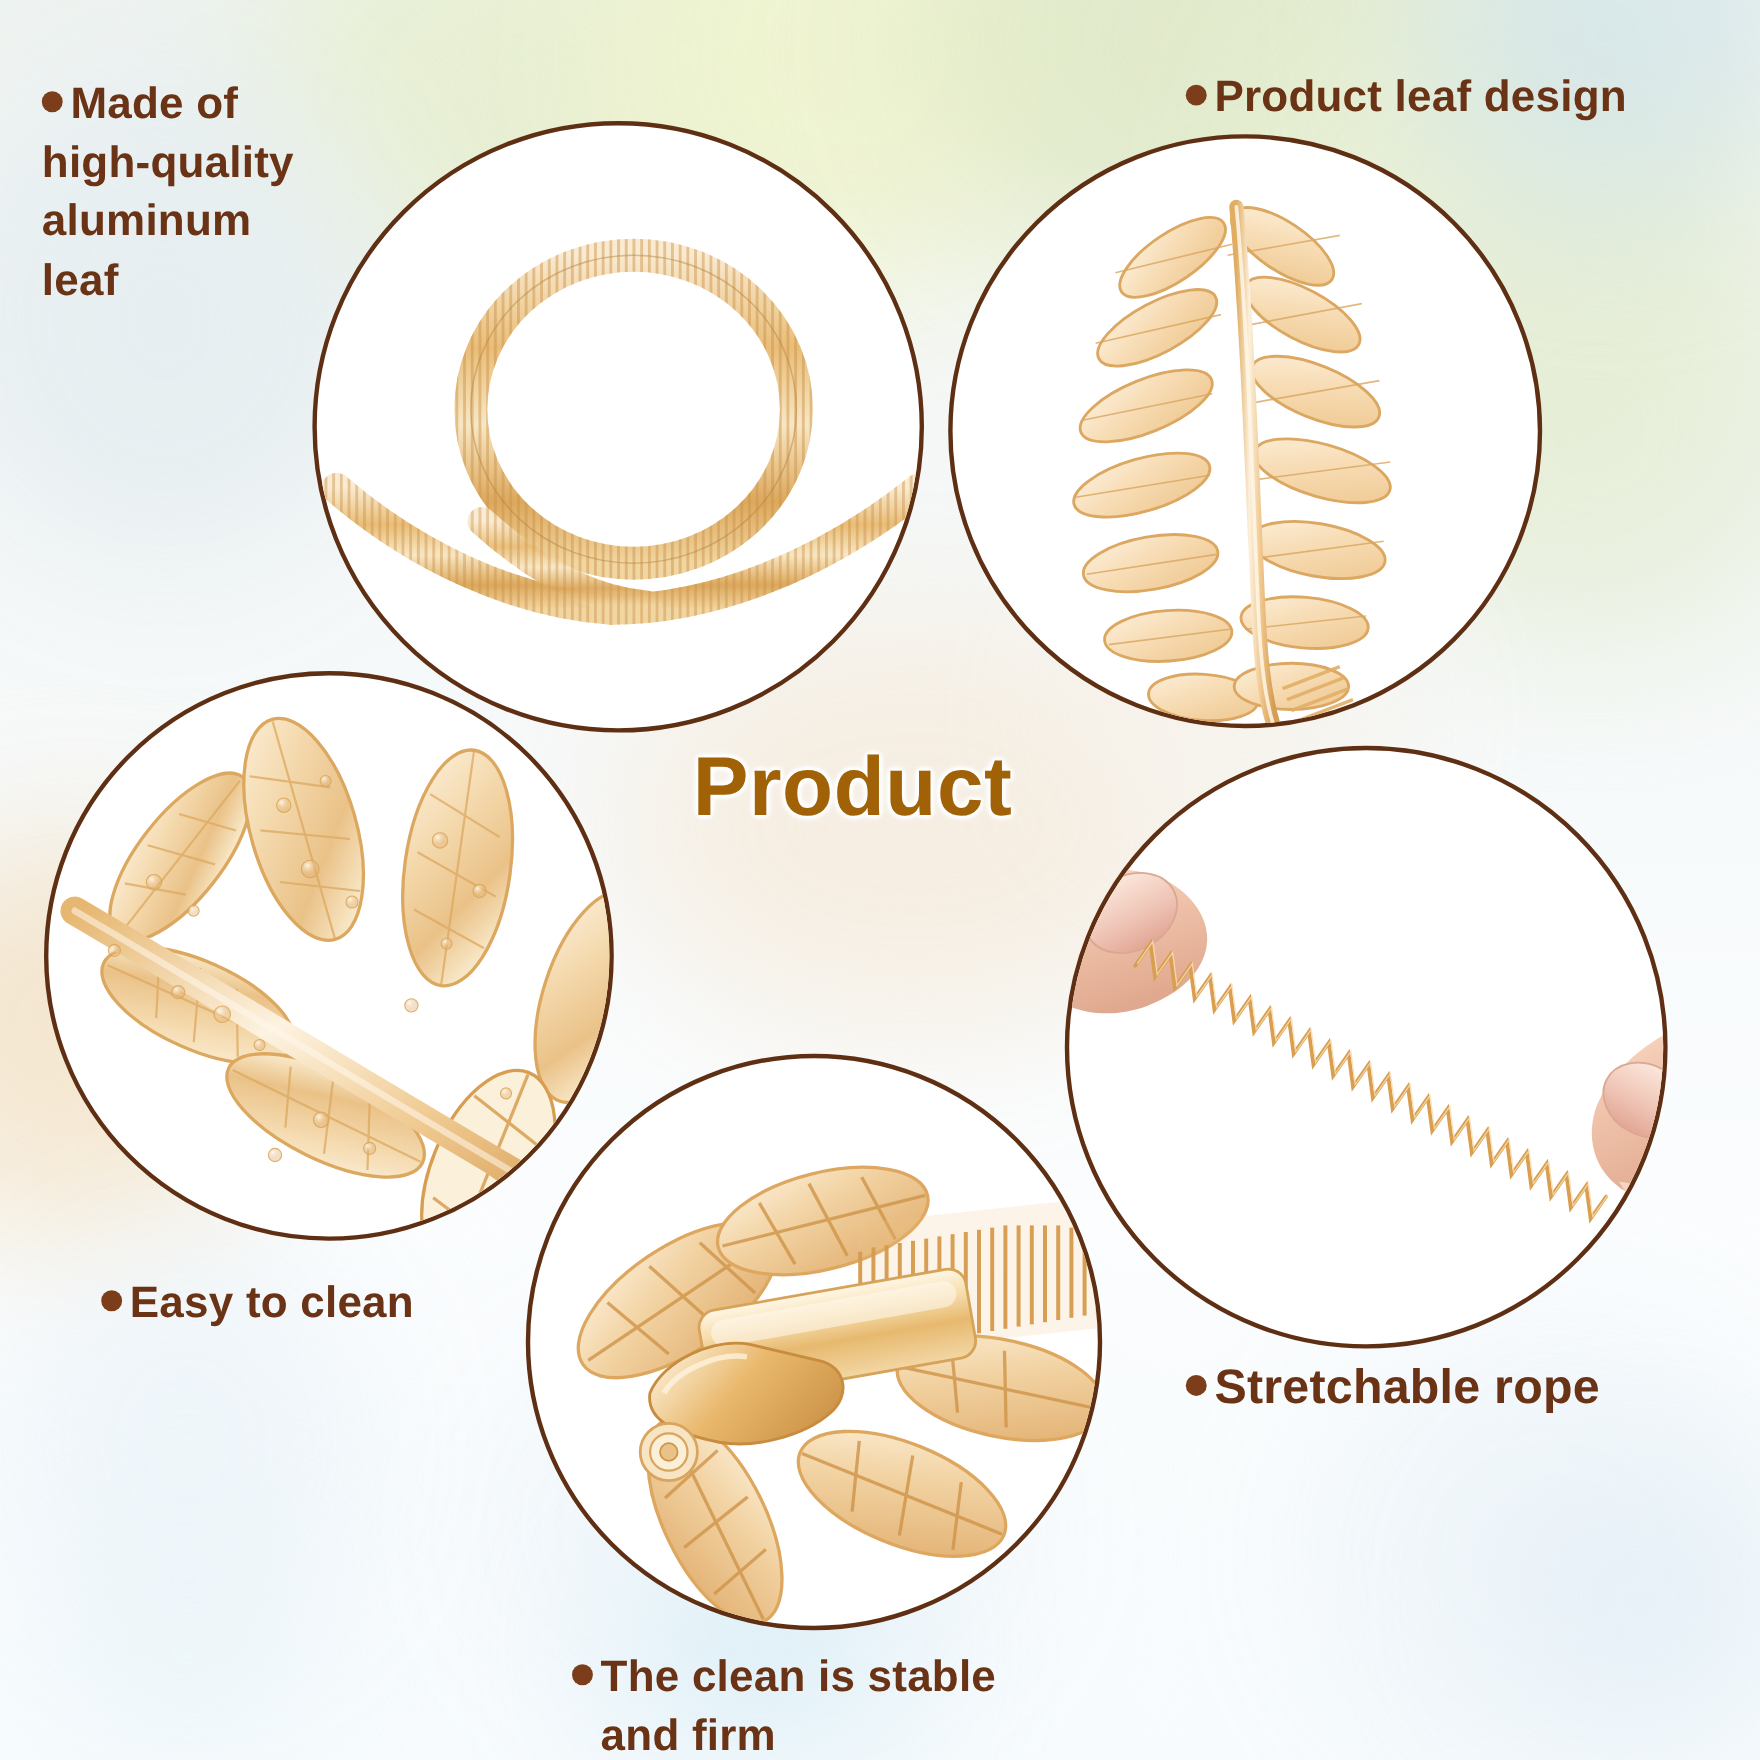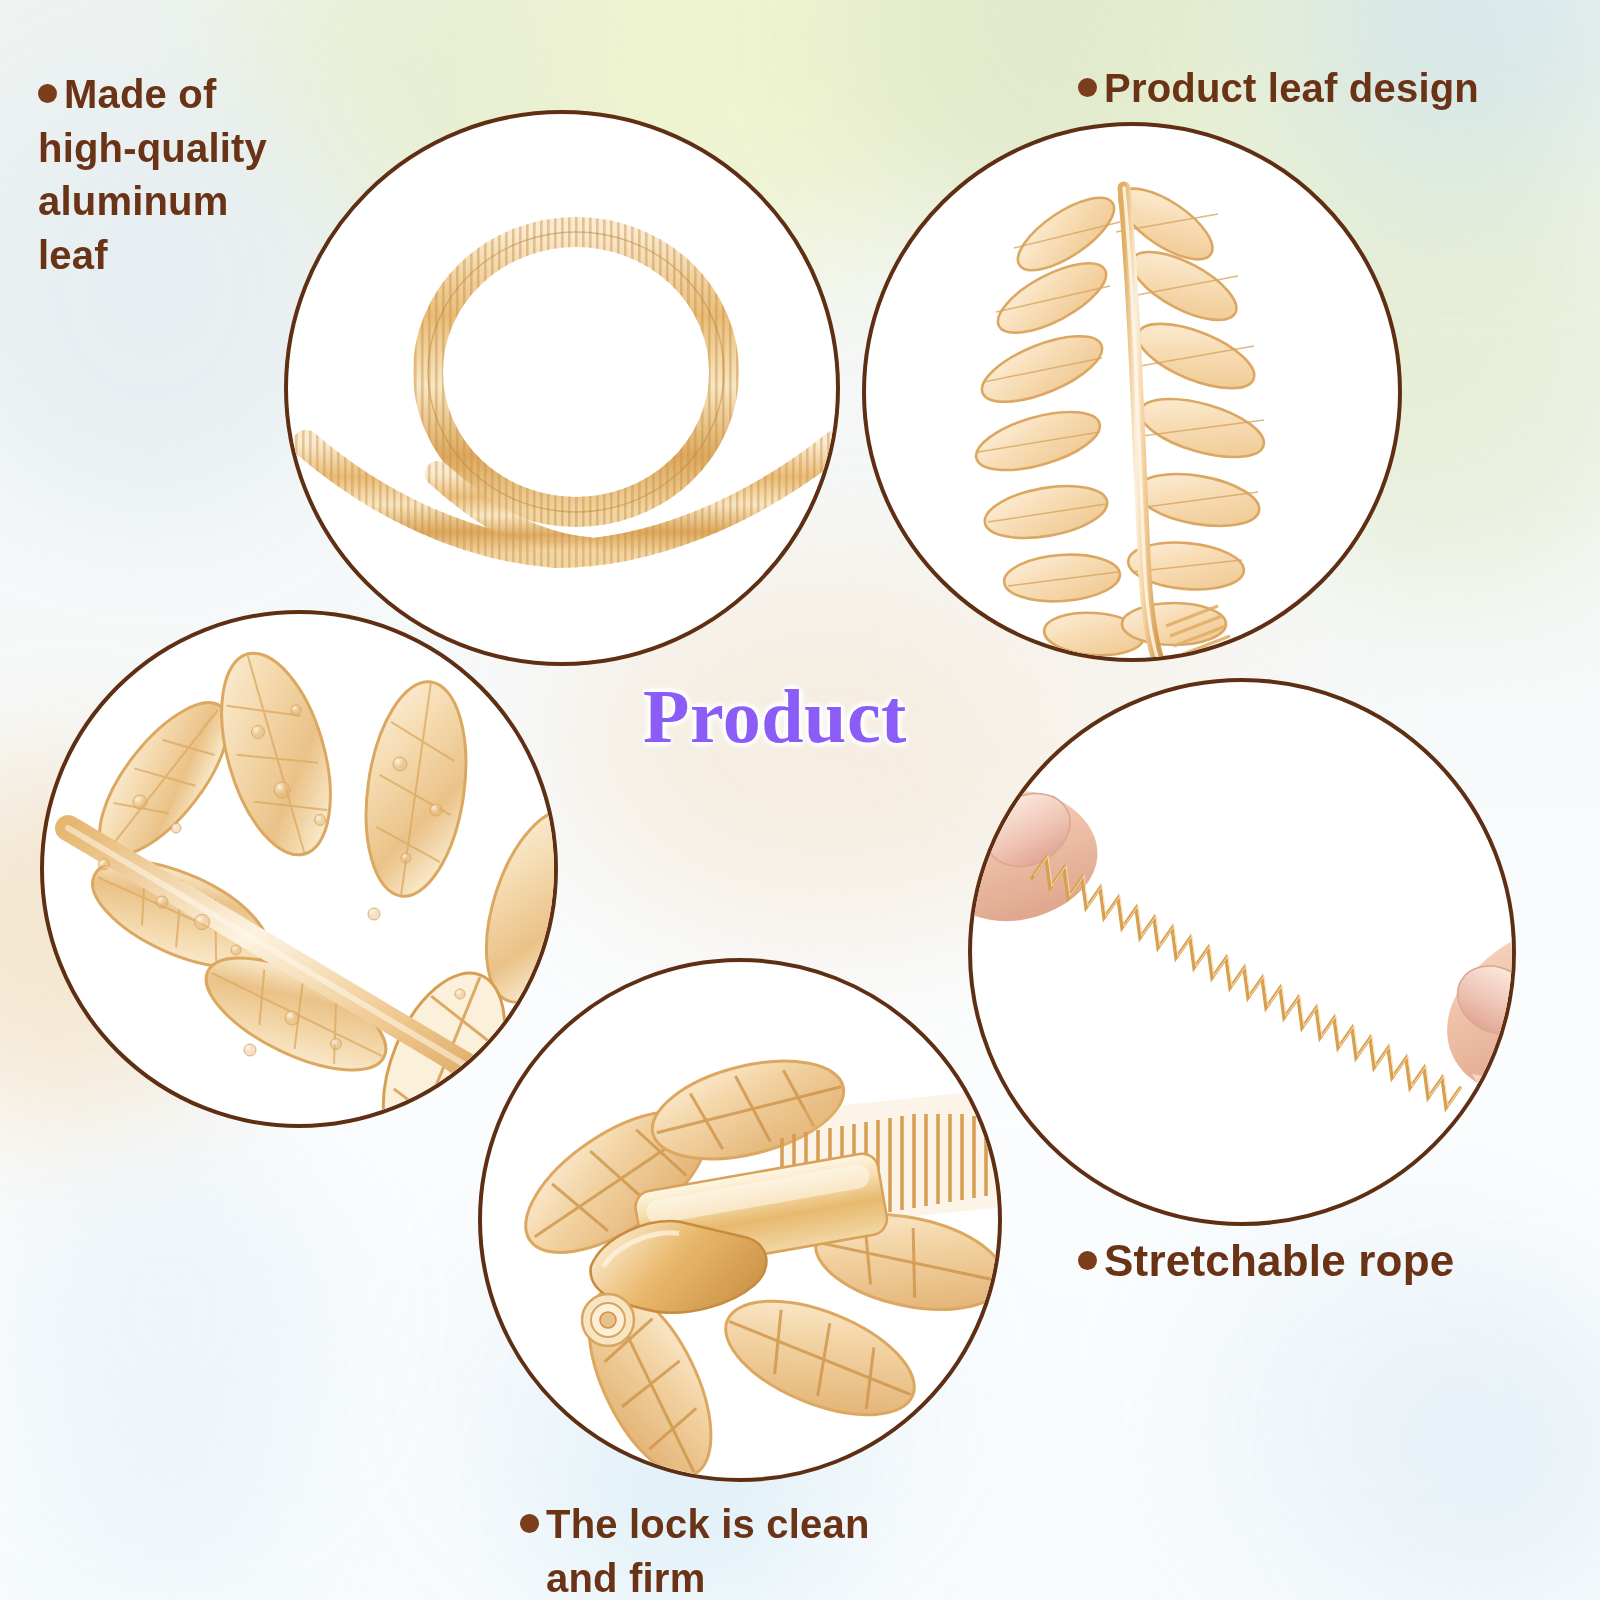--- a/index.html
+++ b/index.html
@@ -49,22 +49,22 @@
     position:absolute;color:#6b3315;font-weight:700;
     font-family:Liberation Sans, sans-serif;
     line-height:1.34;letter-spacing:.2px;
   }
   .label .dot{
     display:inline-block;width:19px;height:19px;border-radius:50%;
     background:#7c3d1a;vertical-align:middle;margin-right:7px;
     position:relative;top:-4px;
   }
   .title{
-    position:absolute;color:#8b5cf6;font-weight:700;text-align:center;
-    font-family:Liberation Serif, serif;
+    position:absolute;color:#a16207;font-weight:700;text-align:center;
+    font-family:Liberation Sans, sans-serif;
     line-height:1.16;letter-spacing:.5px;
     text-shadow:
       0 0 6px #ffffff, 0 0 6px #ffffff, 0 0 10px #ffffff,
       2px 0 5px #fff,-2px 0 5px #fff,0 2px 5px #fff,0 -2px 5px #fff;
   }
 </style>
 </head>
 <body>
 
 <div id="stage">
@@ -490,23 +490,26 @@
     <span class="dot"></span><span>Made of</span><br>
     <span>high-quality</span><br>
     <span>aluminum</span><br>
     <span>leaf</span>
   </div>
 
   <div class="label" style="left:1078px;top:62px;width:520px;font-size:40px;white-space:nowrap;">
     <span class="dot"></span><span>Product leaf design</span>
   </div>
 
+  <div class="label" style="left:92px;top:1158px;width:420px;font-size:40px;white-space:nowrap;">
+    <span class="dot"></span><span>Easy to clean</span>
+  </div>
 
   <div class="label" style="left:1078px;top:1232px;width:460px;font-size:44px;white-space:nowrap;">
     <span class="dot"></span><span>Stretchable rope</span>
   </div>
 
   <div class="label" style="left:520px;top:1498px;width:520px;font-size:40px;">
-    <span class="dot"></span><span>The lock is clean</span><br>
+    <span class="dot"></span><span>The clean is stable</span><br>
     <span style="margin-left:26px;">and firm</span>
   </div>
 
 </div>
 
 </body></html>

